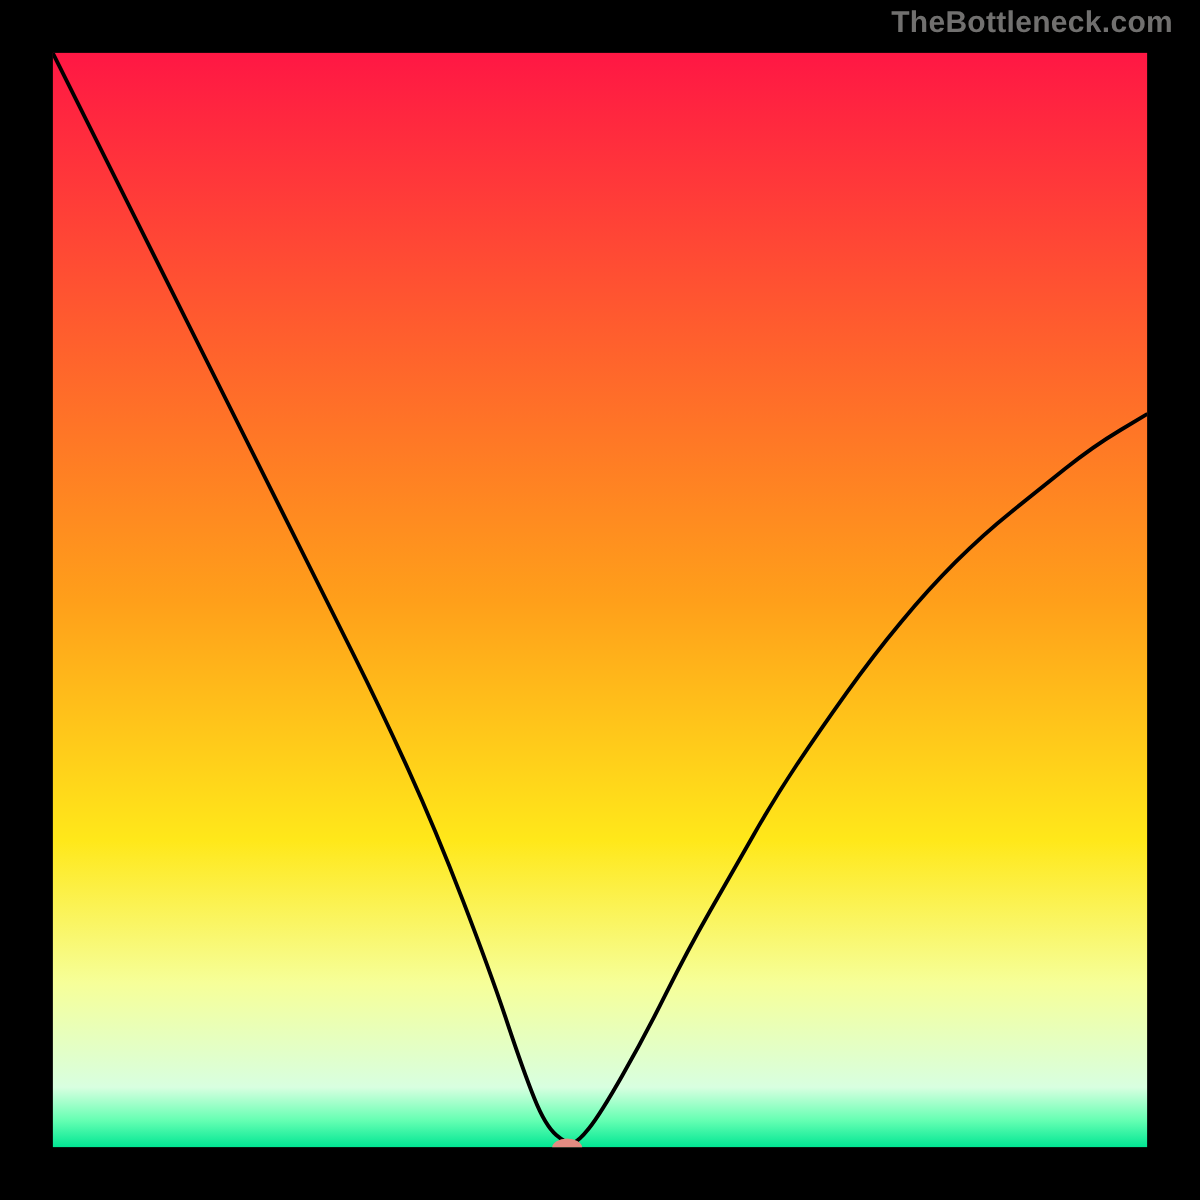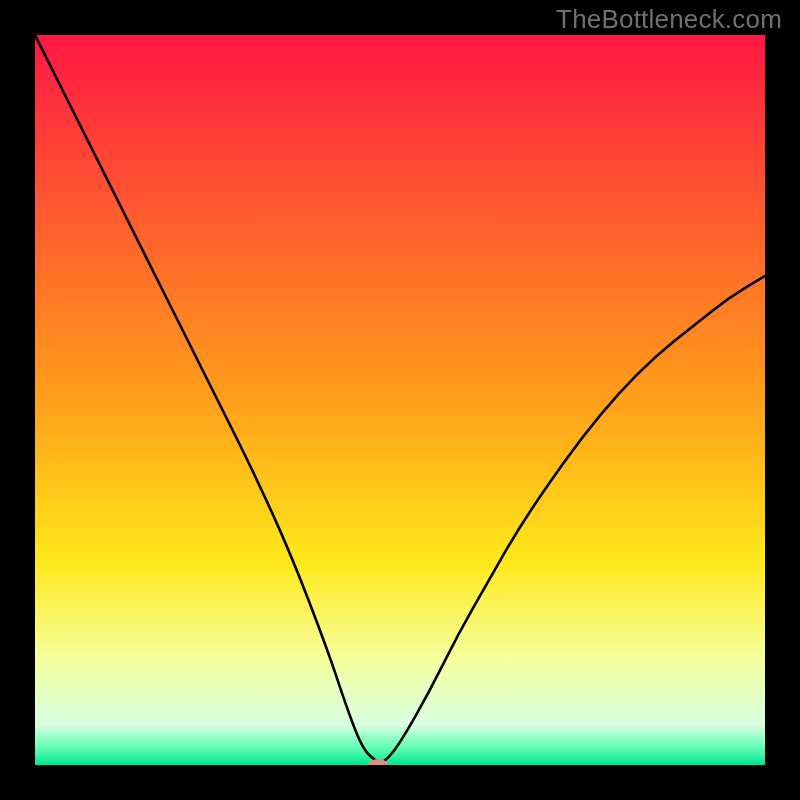--- a/index.html
+++ b/index.html
@@ -14,22 +14,22 @@
   .frame {
     position: relative;
     width: 800px;
     height: 800px;
     background: #000;
   }
   .watermark {
     position: absolute;
     top: 4px;
     right: 18px;
-    font-size: 26px;
-    font-weight: 400;
+    font-size: 20px;
+    font-weight: 700;
     color: #71706f;
     letter-spacing: 0.2px;
     z-index: 5;
   }
   
   .plot-area {
     position: absolute;
     left: 35px;
     top: 35px;
     width: 730px;

